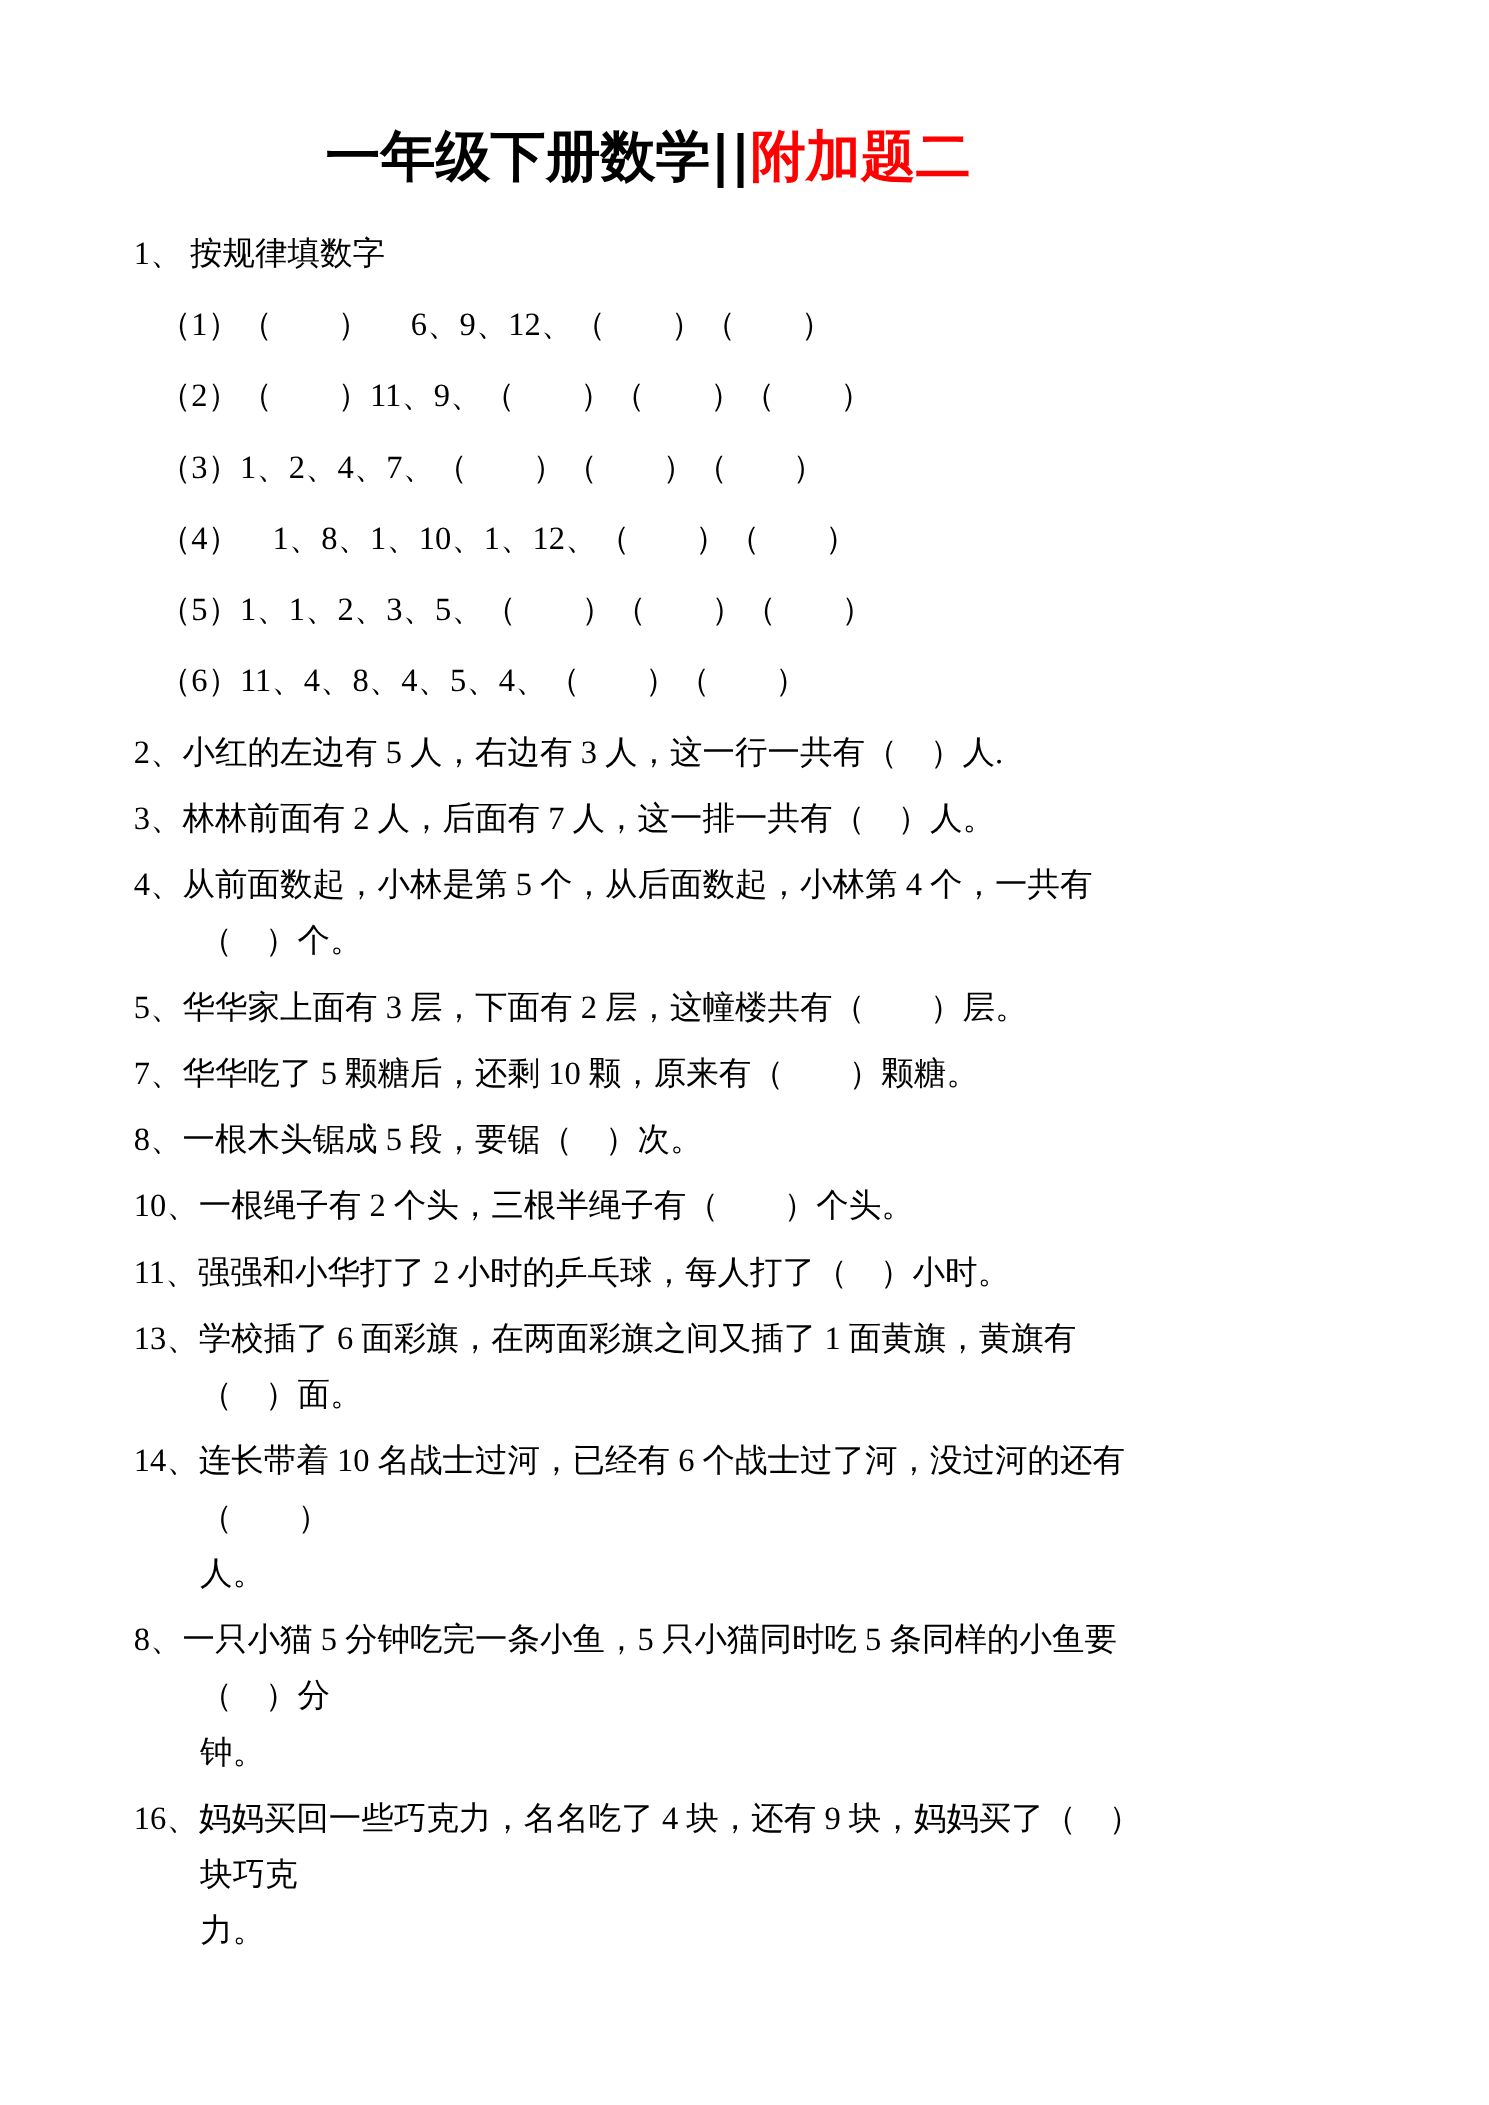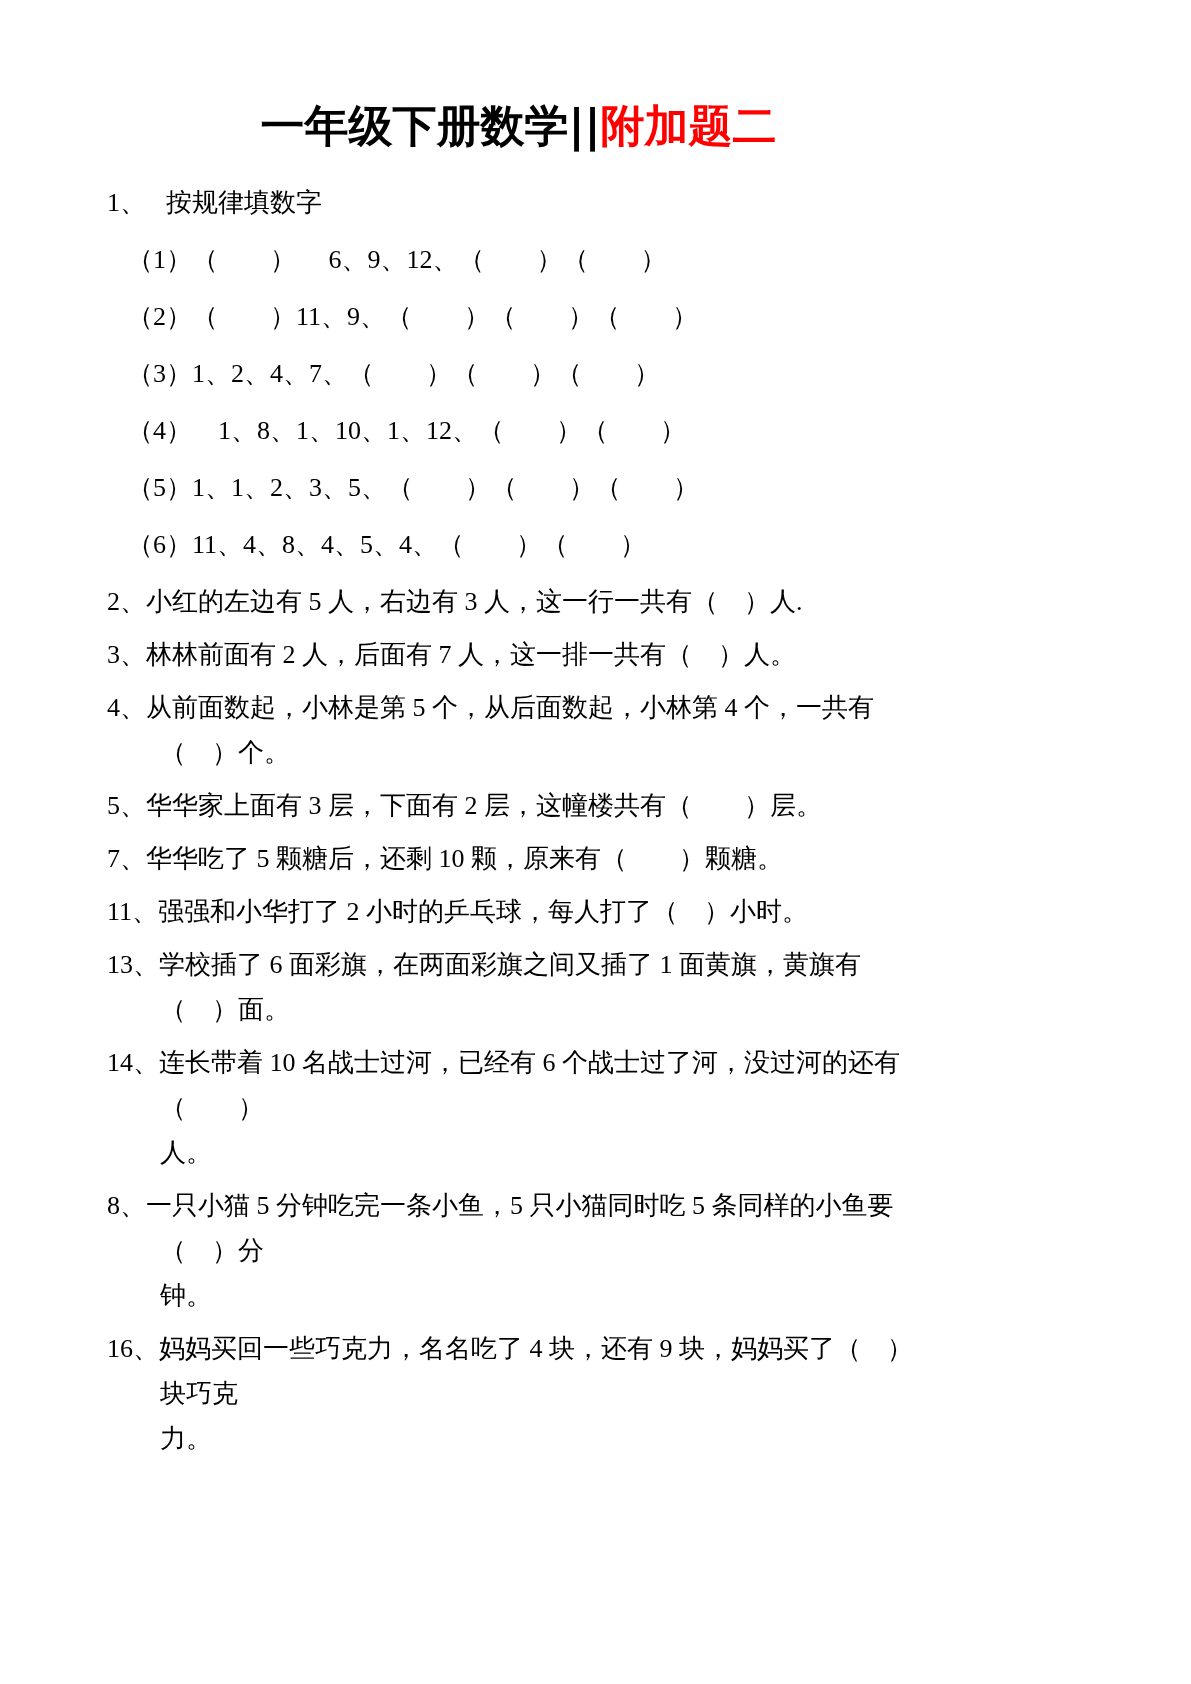--- a/index.html
+++ b/index.html
@@ -22,21 +22,21 @@
     letter-spacing: 0px;
     margin-bottom: 26px;
     white-space: nowrap;
   }
   .title .t-red { color: #fe0000; }
   .q1-head {
     font-size: 26px;
     line-height: 45px;
     margin-bottom: 12px;
   }
-  .q1-head .q1-prompt { margin-left: 20px; }
+  .q1-head .q1-prompt { margin-left: 6px; }
   .sub-item {
     font-size: 26px;
     line-height: 45px;
     margin-bottom: 12px;
     padding-left: 20px;
     white-space: pre-wrap;
   }
   .q {
     font-size: 26px;
     line-height: 45px;
@@ -66,22 +66,24 @@
 
   <div class="q"><span class="q-num">3、</span><span class="q-text">林林前面有 2 人，后面有 7 人，这一排一共有（　）人。</span></div>
 
   <div class="q"><span class="q-num">4、</span><span class="q-text">从前面数起，小林是第 5 个，从后面数起，小林第 4 个，一共有（　）个。</span></div>
 
   <div class="q"><span class="q-num">5、</span><span class="q-text">华华家上面有 3 层，下面有 2 层，这幢楼共有（　　）层。</span></div>
 
 
   <div class="q"><span class="q-num">7、</span><span class="q-text">华华吃了 5 颗糖后，还剩 10 颗，原来有（　　）颗糖。</span></div>
 
+  <div class="q"><span class="q-num">8、</span><span class="q-text">一根木头锯成 5 段，要锯（　）次。</span></div>
 
 
+  <div class="q"><span class="q-num">10、</span><span class="q-text">一根绳子有 2 个头，三根半绳子有（　　）个头。</span></div>
 
   <div class="q"><span class="q-num">11、</span><span class="q-text">强强和小华打了 2 小时的乒乓球，每人打了（　）小时。</span></div>
 
 
   <div class="q"><span class="q-num">13、</span><span class="q-text">学校插了 6 面彩旗，在两面彩旗之间又插了 1 面黄旗，黄旗有（　）面。</span></div>
 
   <div class="q"><span class="q-num">14、</span><span class="q-text">连长带着 10 名战士过河，已经有 6 个战士过了河，没过河的还有（　　）
 人。</span></div>
 
   <div class="q"><span class="q-num">8、</span><span class="q-text">一只小猫 5 分钟吃完一条小鱼，5 只小猫同时吃 5 条同样的小鱼要（　）分

